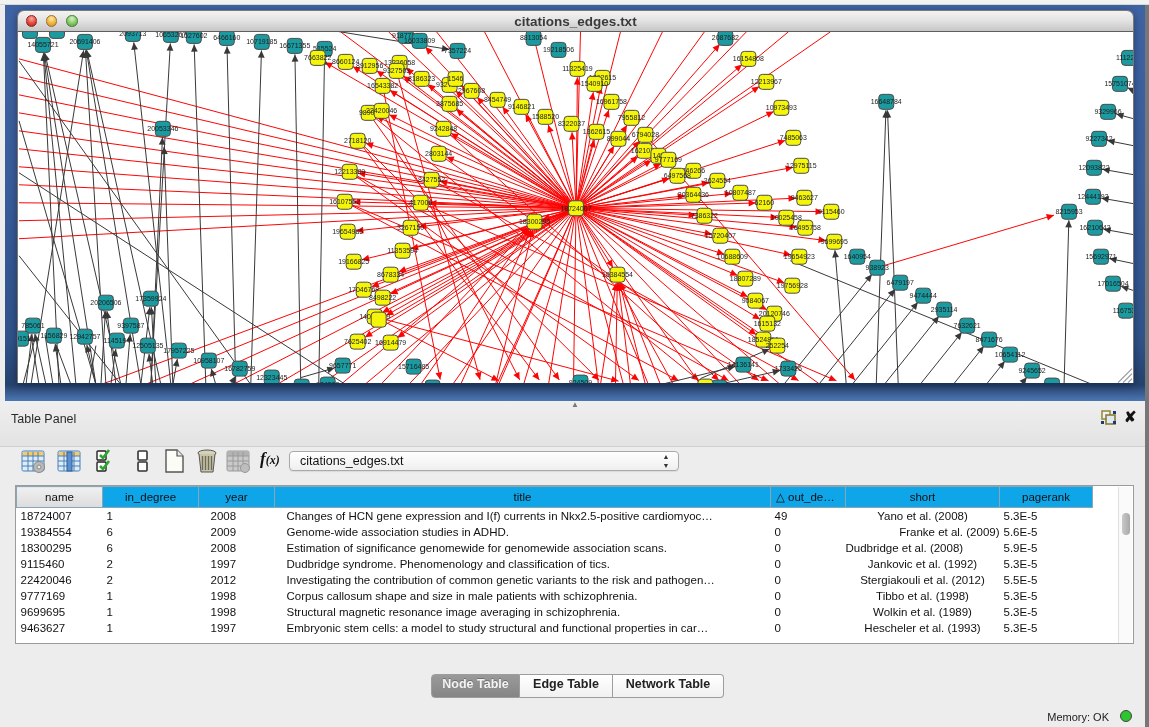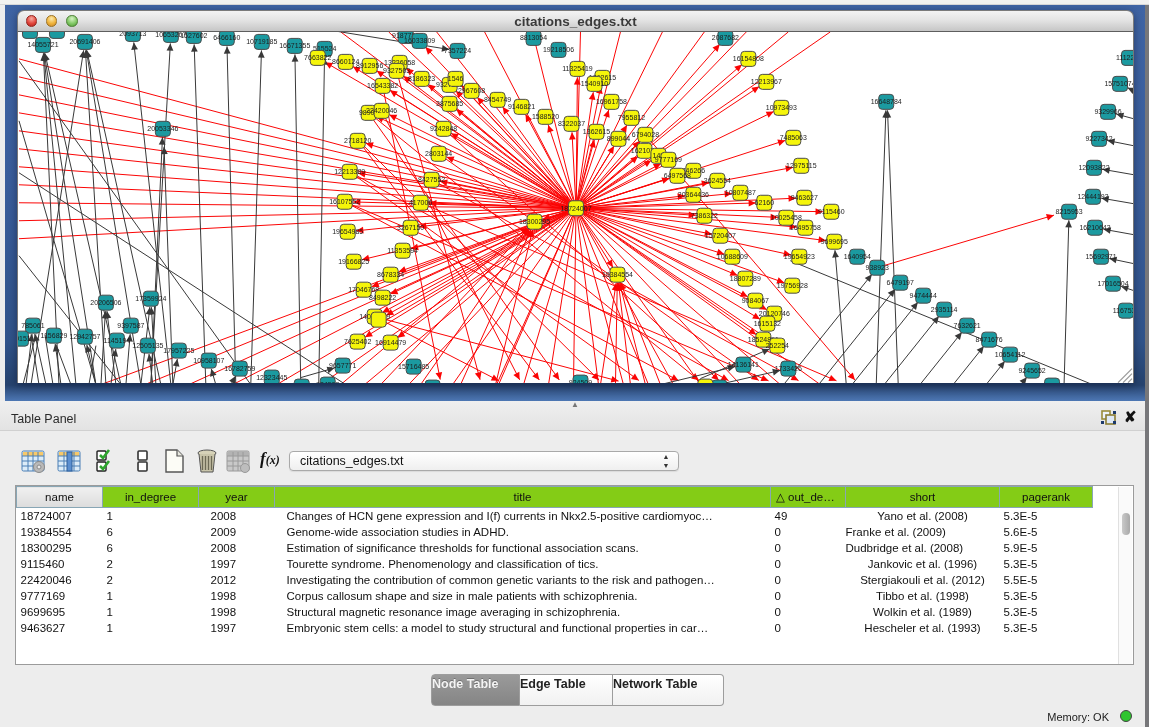--- a/index.html
+++ b/index.html
@@ -7,33 +7,33 @@
 .desktop{position:absolute;left:5px;top:5px;width:1141px;height:396px;background:linear-gradient(180deg,#3f64a4 0%,#3a5e9c 45%,#30538a 85%,#26436f 95.5%,#26436f 96%,#4d77b4 100%)}
 .win{position:absolute;left:17px;top:10px;width:1117px;height:373px;border-radius:7px 7px 0 0;box-shadow:0 2px 8px rgba(0,0,20,.4)}
 .titlebar{position:absolute;left:0;top:0;width:1117px;height:21.5px;border-radius:7px 7px 0 0;background:linear-gradient(180deg,#f3f3f3 0%,#e4e4e4 45%,#c6c6c6 100%);border:1px solid #7a7a7a;border-bottom:1px solid #5e5e5e;text-align:center;font-size:13.5px;font-weight:bold;color:#3a3a3a;line-height:21px}
 .tl{position:absolute;top:5px;width:11.5px;height:11.5px;border-radius:50%}
 .tl.r{left:8.5px;background:radial-gradient(circle at 50% 28%,#f6aba2 0%,#e2473d 55%,#ae221b 100%);border:.5px solid #94221c}
 .tl.y{left:28.5px;background:radial-gradient(circle at 50% 28%,#fbe9ac 0%,#f0b43c 55%,#c8862a 100%);border:.5px solid #9a7020}
 .tl.g{left:49px;background:radial-gradient(circle at 50% 28%,#d6f2c4 0%,#83c967 55%,#4f9a38 100%);border:.5px solid #487d2f}
 .canvas{position:absolute;left:0;top:21.5px;width:1117px;height:351.5px;background:#fff;border-left:1px solid #777;border-right:1px solid #777;overflow:hidden}
 .splitcaret{position:absolute;left:569px;top:400.5px;width:12px;height:7px;color:#777;font-size:8px;line-height:7px;text-align:center;z-index:30}
 .panel{position:absolute;left:0;top:401px;width:1145px;height:326px;background:#ededed}
-.phead{position:absolute;left:0;top:0;width:100%;height:30px;background:linear-gradient(180deg,#efefef,#e3e3e3);border-bottom:1px solid #d0d0d0;font-size:12.5px;color:#2a2a2a;line-height:36px;padding-left:11px}
+.phead{position:absolute;left:0;top:0;width:100%;height:46px;background:linear-gradient(180deg,#efefef,#e3e3e3);border-bottom:1px solid #d0d0d0;font-size:12.5px;color:#2a2a2a;line-height:36px;padding-left:11px}
 .toolbar{position:absolute;left:14px;top:44px;height:30px}
 .tbi{position:absolute;top:3px}
 .combo{position:absolute;left:289px;top:50px;width:390px;height:20px;border:1px solid #a9a9a9;border-radius:4px;background:linear-gradient(180deg,#fff,#efefef);font-size:12.5px;color:#111;line-height:19px;padding-left:10px;box-shadow:0 1px 1px rgba(0,0,0,.08)}
 .combo .arr{position:absolute;right:7px;top:0;width:10px;height:20px;font-size:7px;color:#333;line-height:9px;text-align:center}
 table.grid{position:absolute;left:0;top:0;border-collapse:collapse;font-size:11.5px;table-layout:fixed;background:#fff}
-table.grid th{background:#84cc16;border:1px solid #88a6b5;border-top:1px solid #88a6b5;font-weight:normal;height:21px;font-size:11.5px;color:#111;padding:0;overflow:hidden;white-space:nowrap}
+table.grid th{background:#0ea5e9;border:1px solid #88a6b5;border-top:1px solid #88a6b5;font-weight:normal;height:21px;font-size:11.5px;color:#111;padding:0;overflow:hidden;white-space:nowrap}
 table.grid td{height:16px;padding:0 0 0 4px;color:#111;white-space:nowrap;overflow:hidden;border:none}
-.gridwrap{position:absolute;left:15px;top:84px;width:1119px;height:180px;background:#fff;border:1px solid #9b9b9b;overflow:hidden}
+.gridwrap{position:absolute;left:15px;top:84px;width:1119px;height:159px;background:#fff;border:1px solid #9b9b9b;overflow:hidden}
 .sbar{position:absolute;right:1px;top:1px;width:14px;height:181px;background:#fafafa;border-left:1px solid #e0e0e0}
 .sthumb{position:absolute;left:2.5px;top:26px;width:8px;height:22px;background:linear-gradient(90deg,#c9c9c9,#a8a8a8);border-radius:4px}
 .tabs{position:absolute;left:431px;top:273px;height:20px;display:flex;font-size:12.5px;font-weight:bold}
-.tab{height:32px;line-height:19px;text-align:left;border:1px solid #9d9d9d;border-left:none;background:linear-gradient(180deg,#fff,#f1f1f1);color:#222}
+.tab{height:24px;line-height:19px;text-align:center;border:1px solid #9d9d9d;border-left:none;background:linear-gradient(180deg,#fff,#f1f1f1);color:#222}
 .tab.first{border-left:1px solid #9d9d9d;border-radius:4px 0 0 4px;background:linear-gradient(180deg,#9a9a9a,#858585);color:#f4f4f4;text-shadow:0 -1px 0 rgba(0,0,0,.25)}
 .tab.last{border-radius:0 4px 4px 0}
 .mem{position:absolute;right:36px;top:310px;font-size:11px;color:#222}
 .memdot{position:absolute;right:13px;top:309px;width:12px;height:12px;border-radius:50%;background:#2fc52f;border:1px solid #444}
 </style></head><body>
 <div class="topstrip"></div>
 <div class="desktop"></div>
 <div class="rightstrip"></div>
 <div class="win">
  <div class="titlebar">citations_edges.txt</div>
@@ -788,39 +788,39 @@
             <td>49</td>
             <td style="text-align:center;padding:0">Yano et al. (2008)</td>
             <td>5.3E-5</td>
           </tr>
           <tr>
             <td>19384554</td>
             <td>6</td>
             <td style="padding-left:12px">2009</td>
             <td style="padding-left:12px">Genome-wide association studies in ADHD.</td>
             <td>0</td>
-            <td style="text-align:left;padding:0">Franke et al. (2009)</td>
+            <td style="text-align:right;padding:0">Franke et al. (2009)</td>
             <td>5.6E-5</td>
           </tr>
           <tr>
             <td>18300295</td>
             <td>6</td>
             <td style="padding-left:12px">2008</td>
-            <td style="padding-left:12px">Estimation of significance thresholds for functional association scans.</td>
+            <td style="padding-left:12px">Estimation of significance genomewide for genomewide association scans.</td>
             <td>0</td>
             <td style="text-align:left;padding:0">Dudbridge et al. (2008)</td>
             <td>5.9E-5</td>
           </tr>
           <tr>
             <td>9115460</td>
             <td>2</td>
             <td style="padding-left:12px">1997</td>
-            <td style="padding-left:12px">Tourette syndrome. Phenomenology and classification of tics.</td>
+            <td style="padding-left:12px">Dudbridge syndrome. Phenomenology and classification of tics.</td>
             <td>0</td>
-            <td style="text-align:center;padding:0">Jankovic et al. (1996)</td>
+            <td style="text-align:center;padding:0">Jankovic et al. (1992)</td>
             <td>5.3E-5</td>
           </tr>
           <tr>
             <td>22420046</td>
             <td>2</td>
             <td style="padding-left:12px">2012</td>
             <td style="padding-left:12px">Investigating the contribution of common genetic variants to the risk and pathogen…</td>
             <td>0</td>
             <td style="text-align:center;padding:0">Stergiakouli et al. (2012)</td>
             <td>5.5E-5</td>

